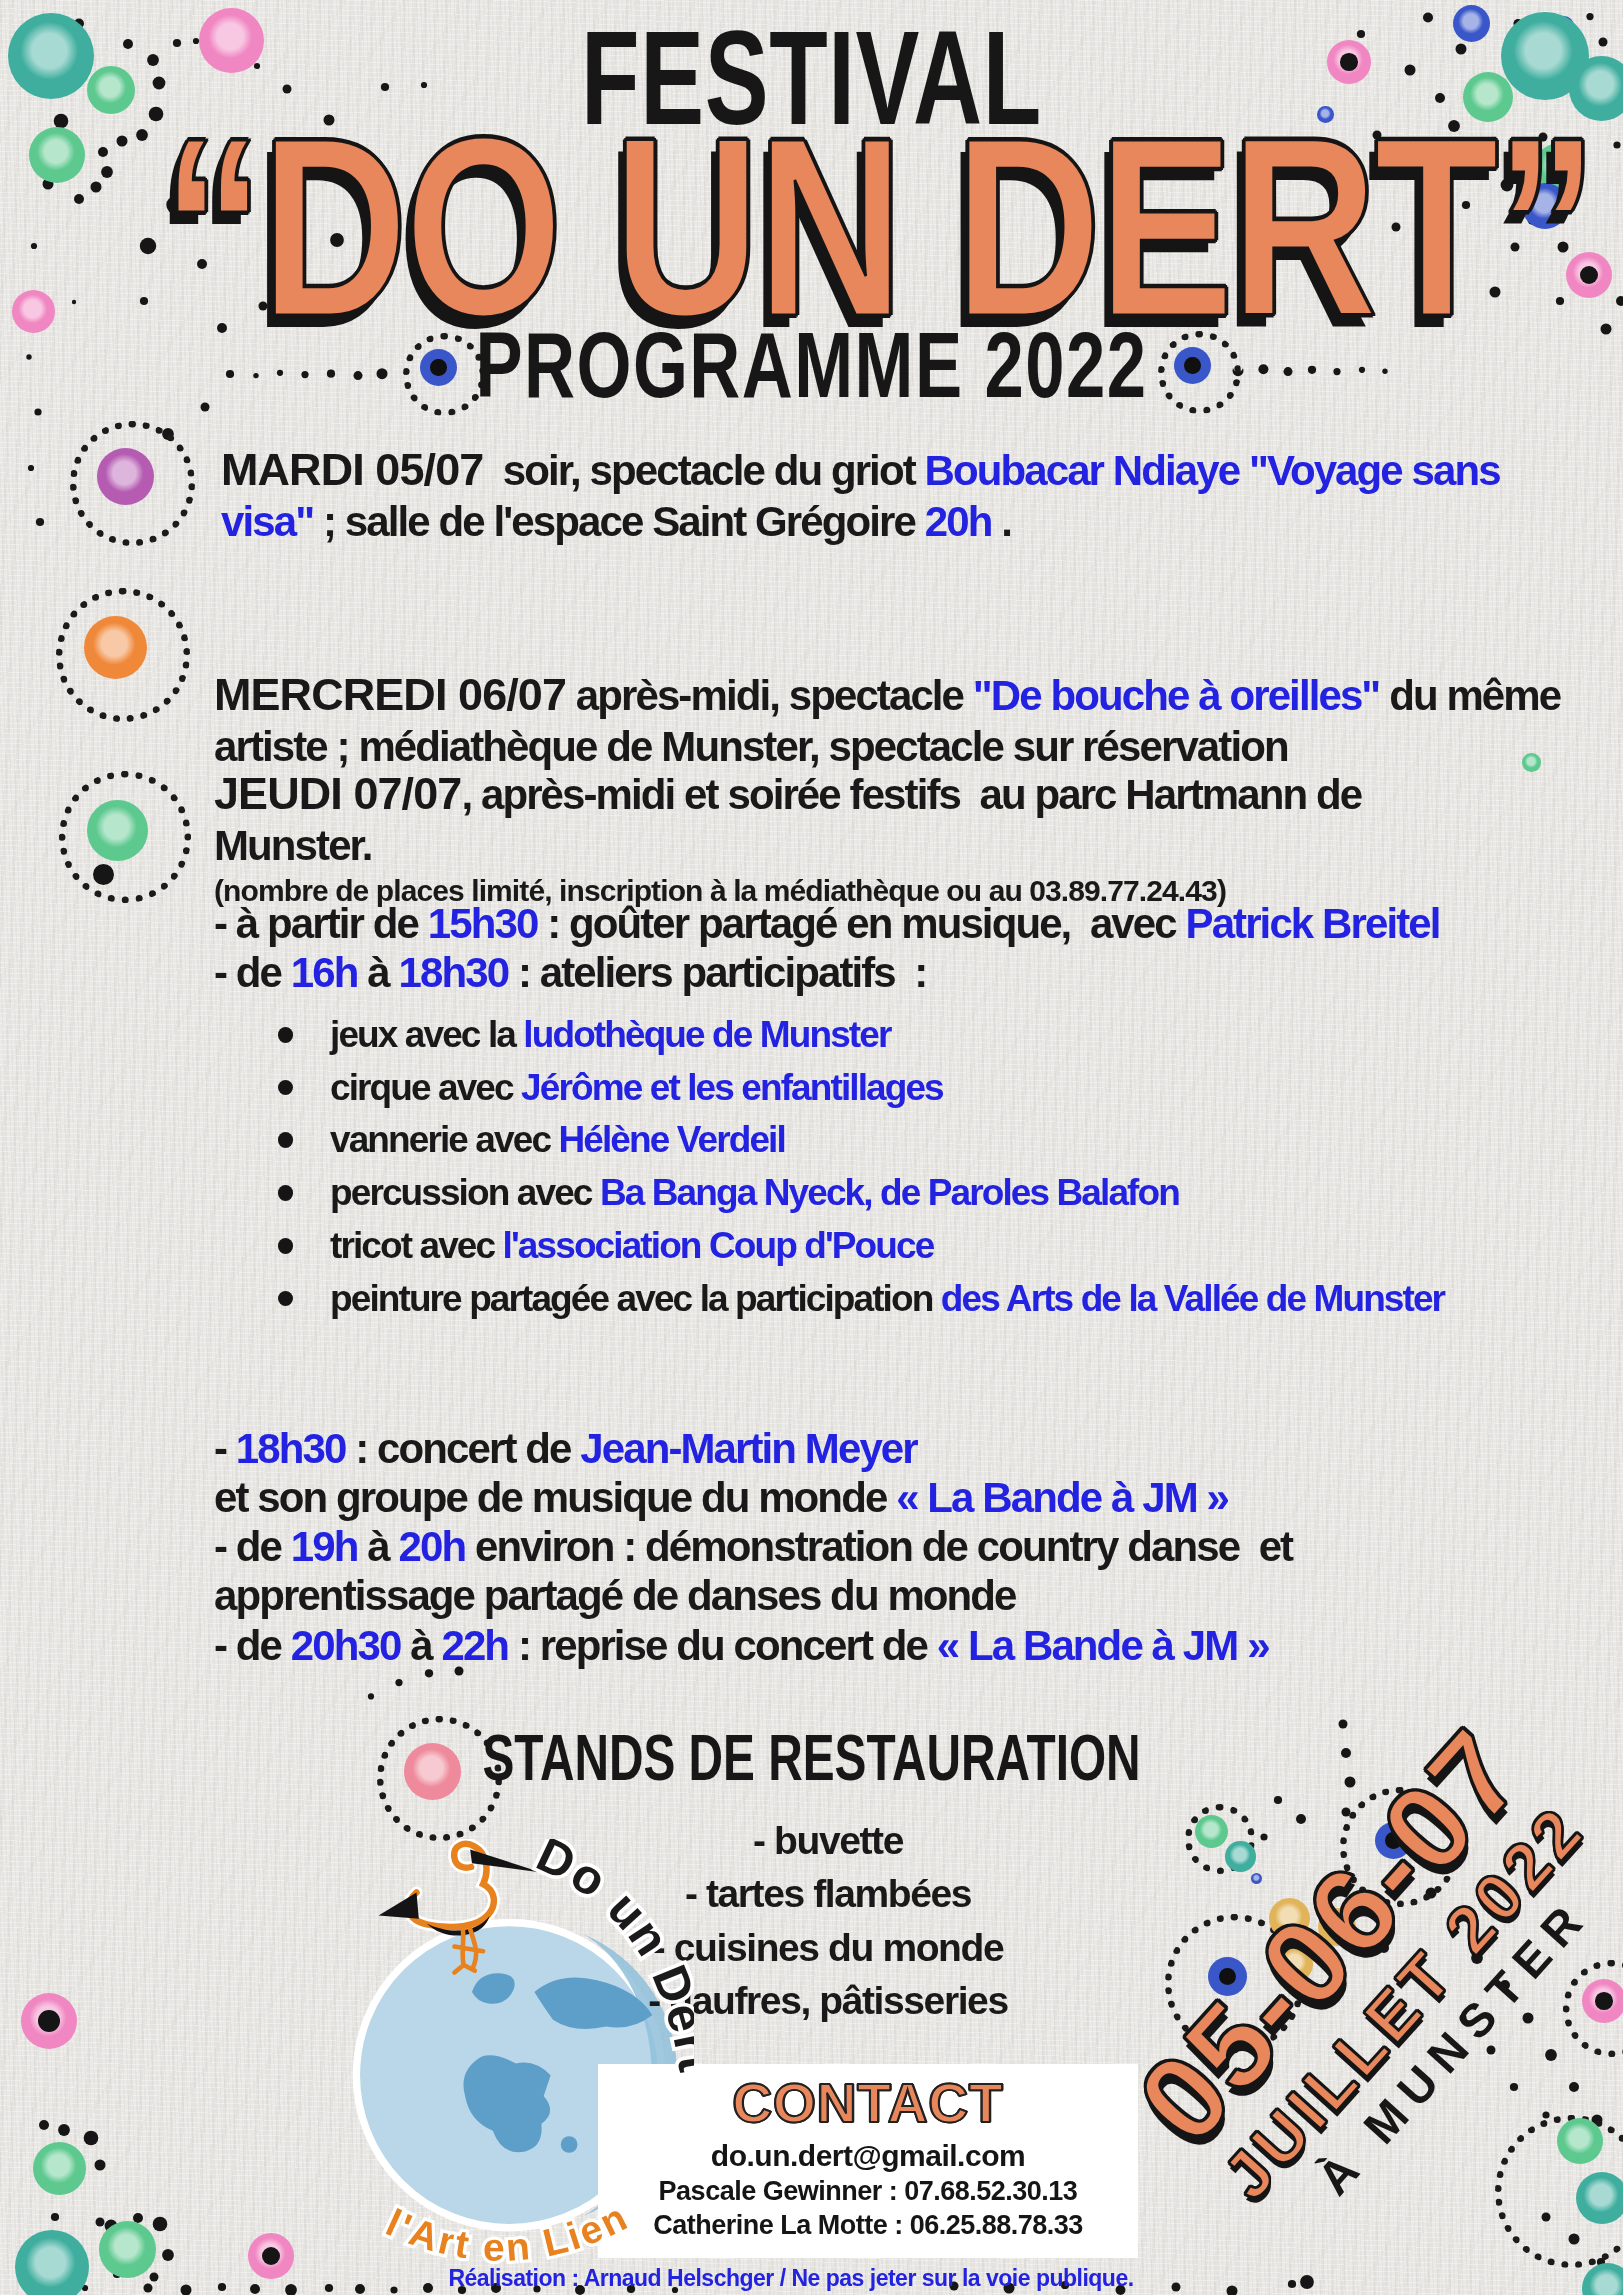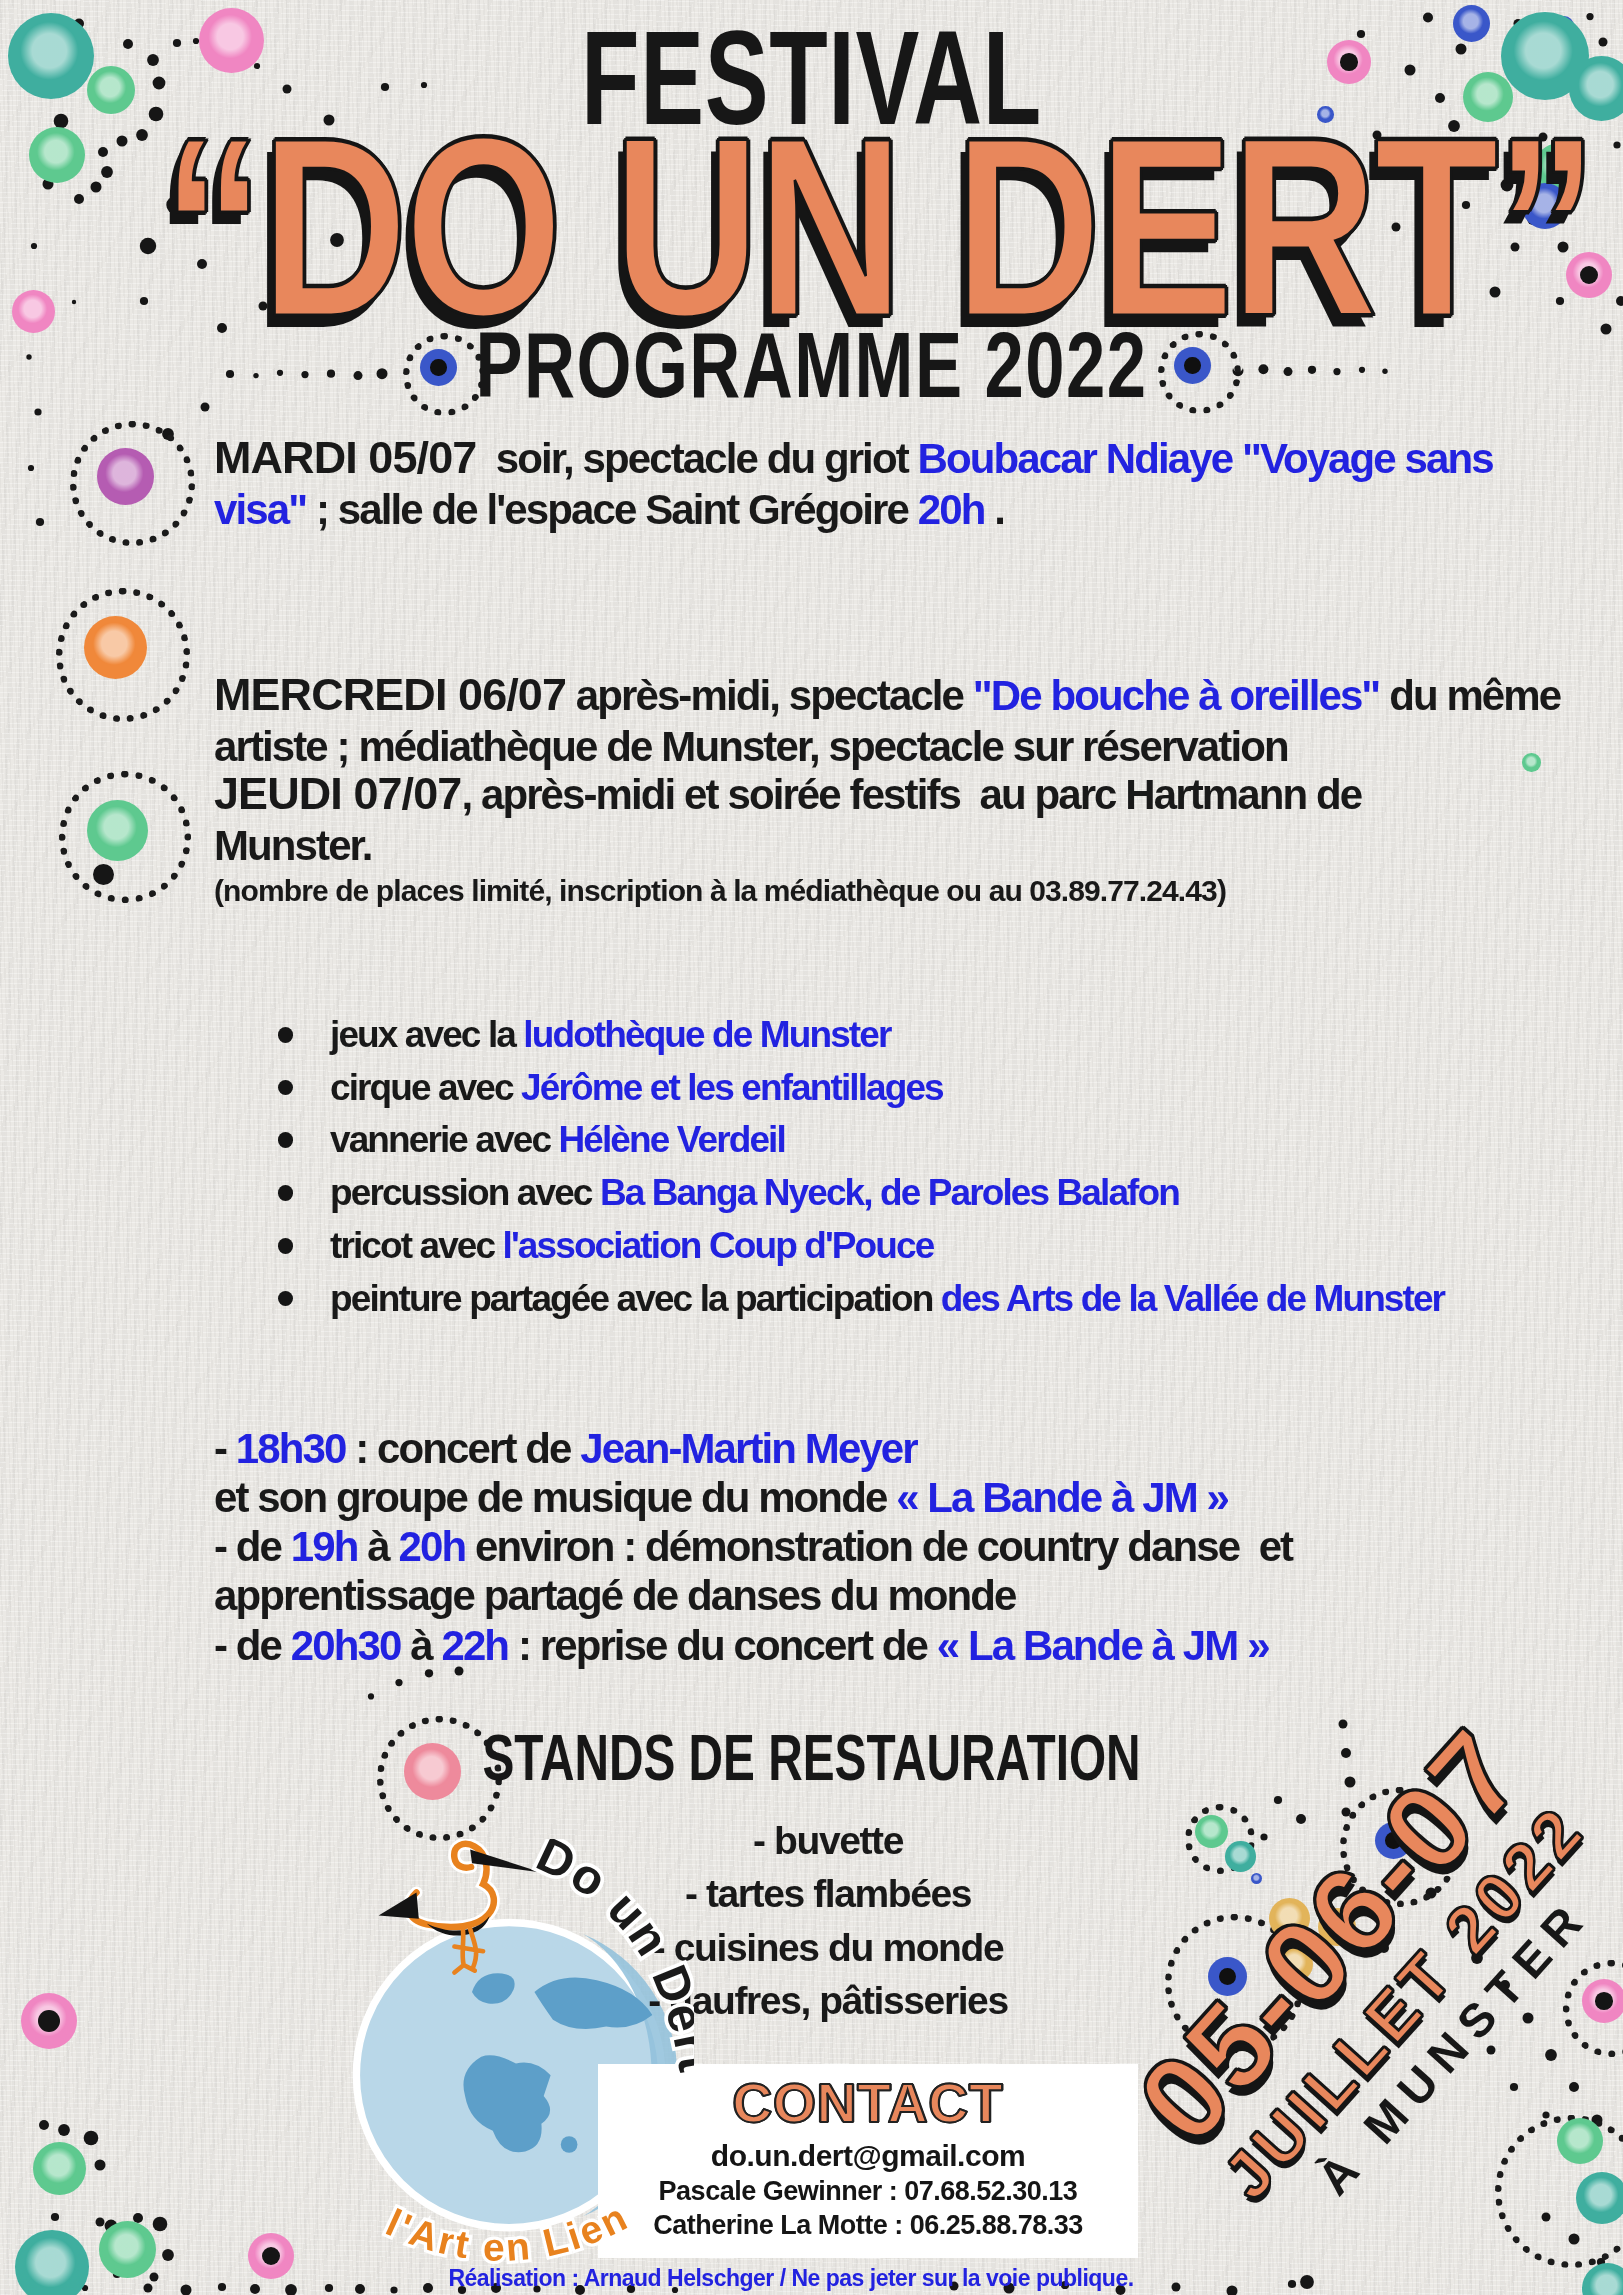--- a/index.html
+++ b/index.html
@@ -38,21 +38,21 @@
   #kicker{top:11.6px;font-size:133px;transform:scaleX(.72);letter-spacing:0.9px;}
   #title{position:absolute;left:0;width:100%;text-align:center;top:100px;font-size:254px;line-height:1;font-weight:900;
     color:var(--salmon);white-space:nowrap;z-index:5;transform:scaleX(.8);letter-spacing:-3.7px;
     -webkit-text-stroke:3.2px #151515;
     text-shadow:-9.3px 12px 0 #151515, 3.2px 0 0 #151515,-3.2px 0 0 #151515,0 3.2px 0 #151515,0 -3.2px 0 #151515;}
   #subtitle{top:319px;font-size:93px;transform:scaleX(.76);letter-spacing:1.9px;}
   .para{position:absolute;left:214px;width:1365px;font-weight:700;font-size:42px;line-height:1.17;
     letter-spacing:-1.9px;color:#191919;white-space:pre-wrap;z-index:5;}
   .seg-blue{color:var(--blue_text);}
   .seg-label{font-size:1.07em;letter-spacing:-0.9px;}
-  #mardi{top:432px;}
+  #mardi{top:444px;margin-left:7px;}
   #mercredi{top:571px;}
   #mercredi .note{font-size:30px;letter-spacing:-0.9px;line-height:1.2;margin-top:3.7px;}
   #jeudi{top:768px;}
   #schedule{top:899px;}
   #workshops{position:absolute;left:261px;top:1014px;width:1328px;margin:0;padding:0;list-style:none;z-index:5;}
   #workshops li{position:relative;font-weight:700;font-size:37px;line-height:1.15;letter-spacing:-1.9px;color:#191919;
     padding-left:69px;margin-bottom:10.2px;}
   #workshops li::before{content:"";position:absolute;left:16.7px;top:13px;width:15.7px;height:15.7px;border-radius:50%;background:#151515;}
   #evening{top:1424px;}
   #stands-heading{top:1725px;font-size:65px;transform:scaleX(.735);letter-spacing:0;}
@@ -175,20 +175,22 @@
   <div class="para" id="mardi"><span class="seg-label">MARDI 05/07</span><span>  soir, spectacle du griot </span><span class="seg-blue">Boubacar Ndiaye "Voyage sans
 visa"</span><span> ; salle de l'espace Saint Grégoire </span><span class="seg-blue">20h</span><span> .</span></div>
   <div class="para" id="mercredi">
     <div><span class="seg-label">MERCREDI 06/07</span><span> après-midi, spectacle </span><span class="seg-blue">"De bouche à oreilles"</span><span> du même
 artiste ; médiathèque de Munster, spectacle sur réservation</span></div>
     <div class="note">(nombre de places limité, inscription à la médiathèque ou au 03.89.77.24.43)</div>
   </div>
   <div class="para" id="jeudi"><span class="seg-label">JEUDI 07/07</span><span>, après-midi et soirée festifs  au parc Hartmann de
 Munster.</span></div>
 
+  <div class="para" id="schedule"><span>- à partir de </span><span class="seg-blue">15h30</span><span> : goûter partagé en musique,  avec </span><span class="seg-blue">Patrick Breitel</span><span>
+- de </span><span class="seg-blue">16h</span><span> à </span><span class="seg-blue">18h30</span><span> : ateliers participatifs  :</span></div>
 
   <ul id="workshops">
     <li><span>jeux avec la </span><span class="seg-blue">ludothèque de Munster</span></li>
     <li><span>cirque avec </span><span class="seg-blue">Jérôme et les enfantillages</span></li>
     <li><span>vannerie avec </span><span class="seg-blue">Hélène Verdeil</span></li>
     <li><span>percussion avec </span><span class="seg-blue">Ba Banga Nyeck, de Paroles Balafon</span></li>
     <li><span>tricot avec </span><span class="seg-blue">l'association Coup d'Pouce</span></li>
     <li><span>peinture partagée avec la participation  </span><span class="seg-blue">des Arts de la Vallée de Munster</span></li>
   </ul>
 

